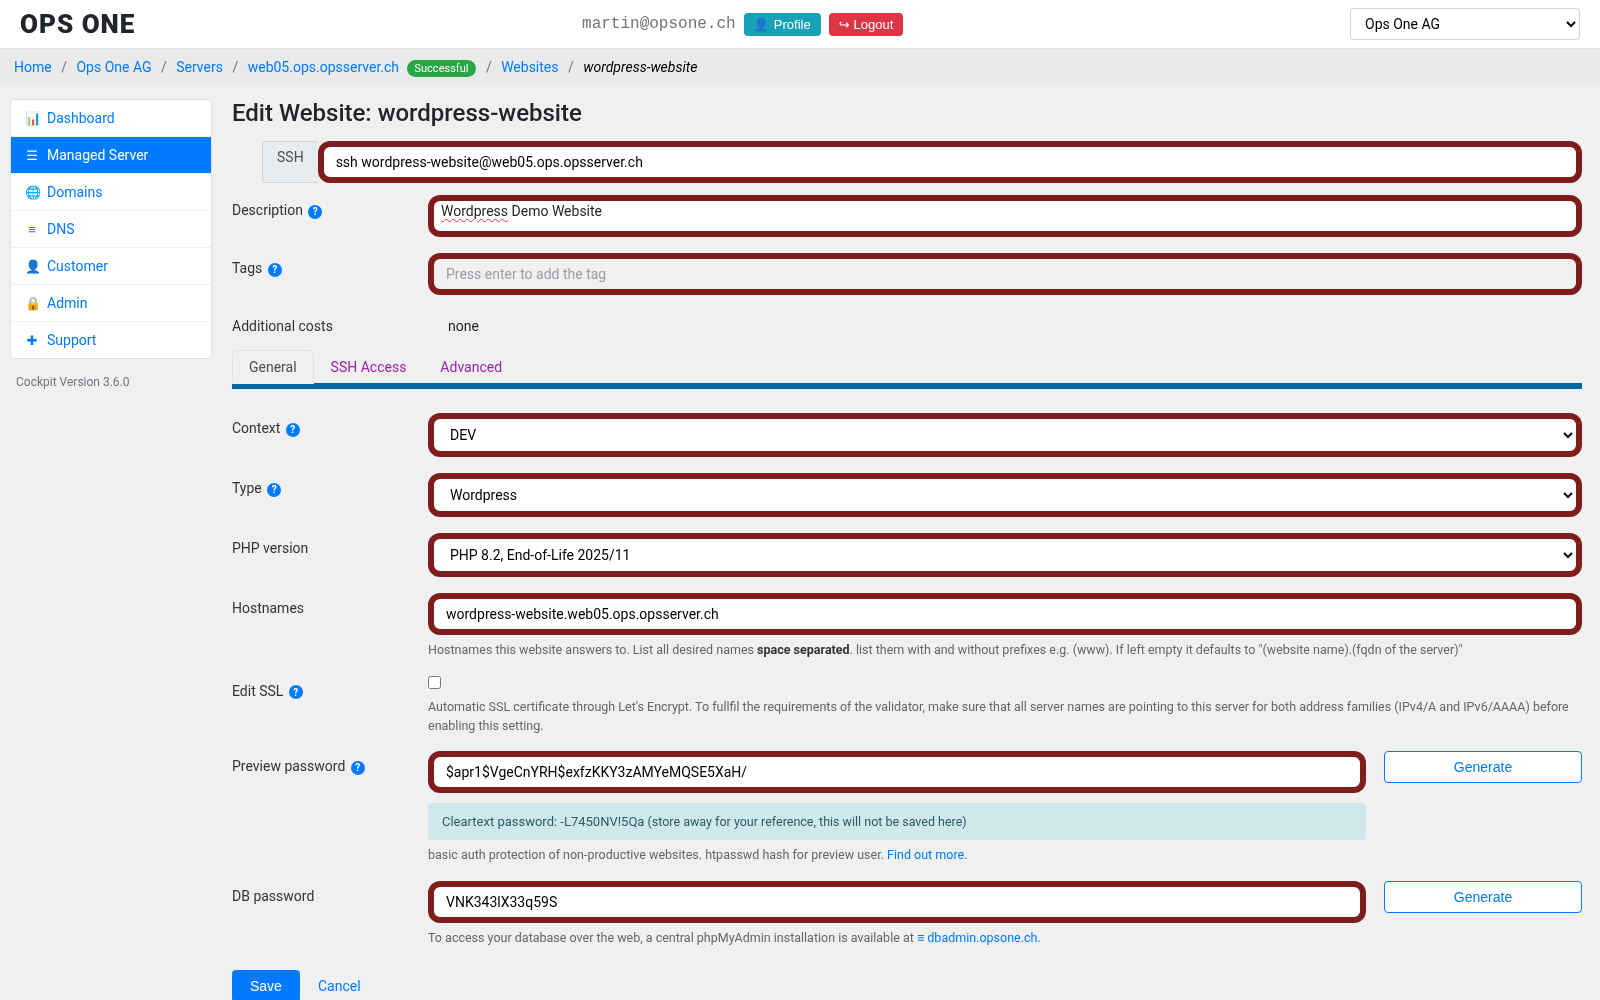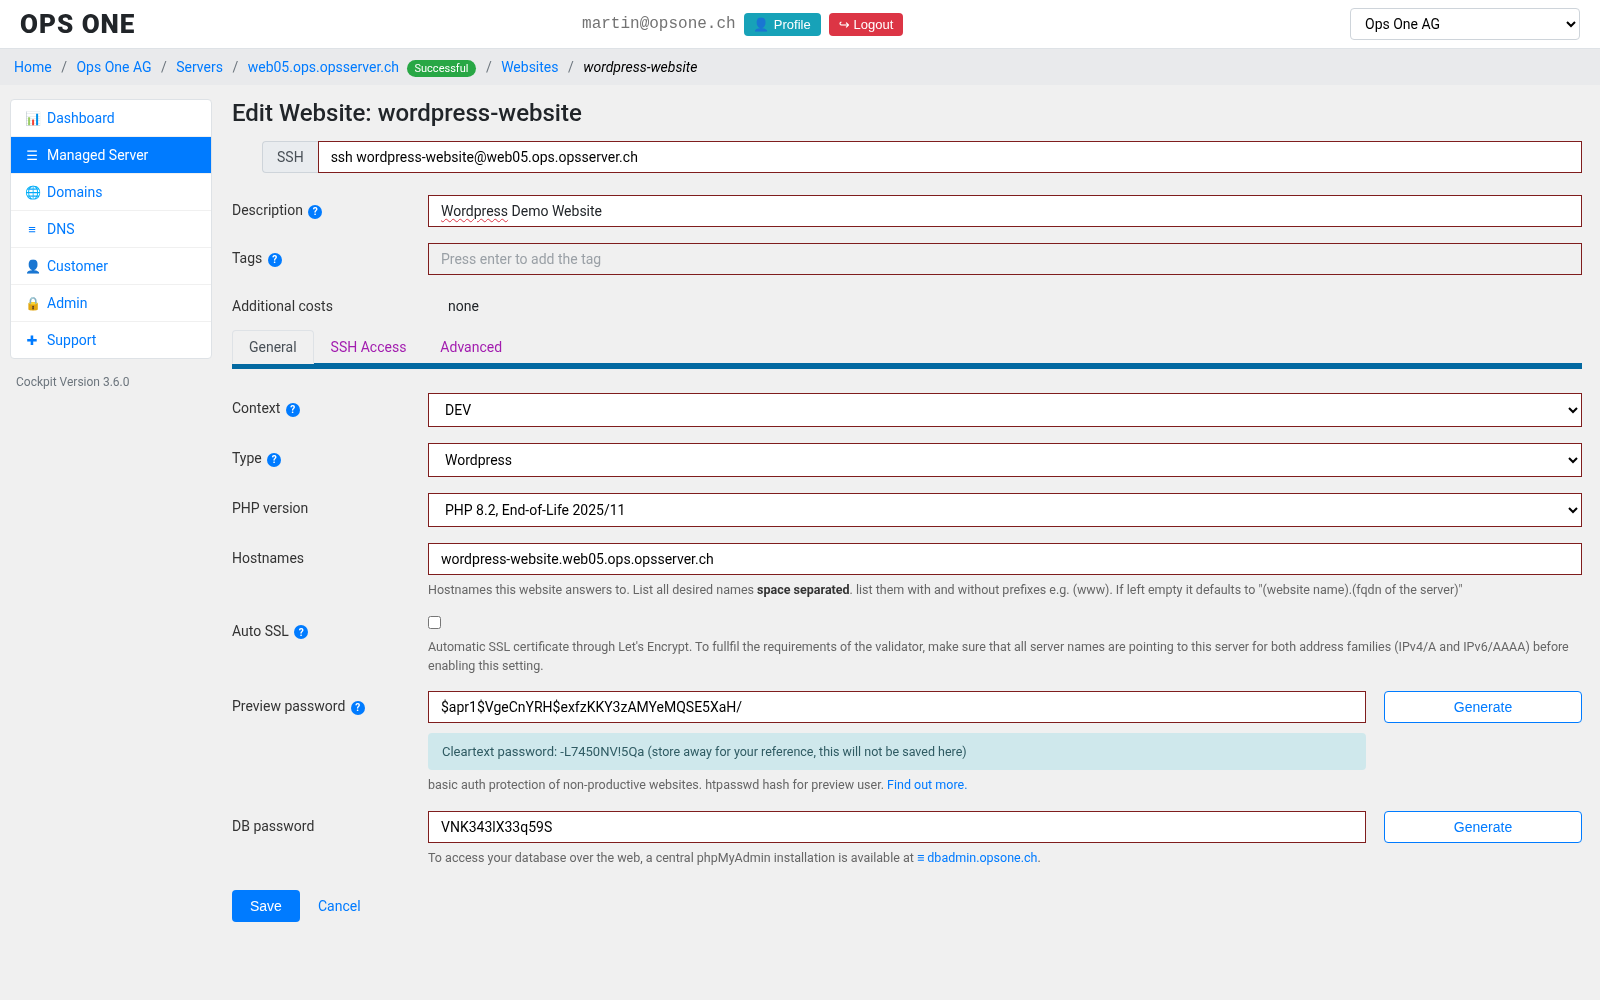--- a/index.html
+++ b/index.html
@@ -25,30 +25,30 @@
 .nav-card { background: #fff; border: 1px solid #dee2e6; border-radius: 4px; overflow: hidden; }
 .nav-item { display: flex; align-items: center; gap: 8px; padding: 10px 14px; color: #007bff; border-bottom: 1px solid #f0f0f0; cursor: pointer; font-size: 14px; }
 .nav-item:last-child { border-bottom: none; }
 .nav-item.active { background: #007bff; color: #fff; }
 .nav-icon { width: 14px; text-align: center; font-size: 13px; }
 .version { color: #6c757d; font-size: 12px; padding: 16px 6px; }
 
 .main { flex: 1; padding: 14px 18px 40px 10px; }
 h2 { font-size: 24px; font-weight: 500; margin-bottom: 14px; }
 
-.input-group { display: flex; margin-bottom: 22px; padding-left: 30px; }
+.input-group { display: flex; margin-bottom: 12px; padding-left: 30px; }
 .input-group .addon { background: #e9ecef; border: 1px solid #ced4da; border-right: none; border-radius: 4px 0 0 4px; padding: 7px 14px; color: #495057; }
 .input-group input { flex: 1; border: 1px solid #ced4da; border-radius: 0 4px 4px 0; padding: 7px 12px; font-size: 14px; background: #fff; }
 
 .form-row { display: flex; margin-bottom: 16px; align-items: flex-start; }
 .form-label { width: 196px; padding-top: 7px; font-size: 14px; color: #333; }
 .form-control-wrap { flex: 1; }
 .help-icon { display: inline-flex; width: 14px; height: 14px; border-radius: 50%; background: #007bff; color: #fff; font-size: 10px; font-weight: bold; align-items: center; justify-content: center; margin-left: 2px; cursor: help; }
 
-input[type=text], textarea, select { width: 100%; padding: 7px 12px; border: 1px solid #7f1d1d; border-radius: 0; font-size: 14px; font-family: inherit; background: #fff; }
+input[type=text], textarea, select { width: 100%; padding: 7px 12px; border: 6px solid #7f1d1d; border-radius: 12px; font-size: 14px; font-family: inherit; background: #fff; }
 textarea { min-height: 88px; resize: vertical; }
 .squiggle { text-decoration: underline wavy #dc3545; text-decoration-thickness: 1px; text-underline-offset: 2px; }
 
 .nav-tabs { display: flex; border-bottom: 6px solid #0369a1; margin-bottom: 24px; margin-top: 6px; }
 .nav-tabs .tab { padding: 8px 16px; cursor: pointer; color: #a21caf; border: 1px solid transparent; border-bottom: none; border-radius: 4px 4px 0 0; margin-bottom: -1px; }
 .nav-tabs .tab.active { color: #495057; background: #f0f0f0; border-color: #dee2e6; border-bottom: 1px solid #f0f0f0; }
 
 .help-text { font-size: 12.5px; color: #666; margin-top: 6px; line-height: 1.5; }
 .help-text strong { color: #333; }
 
@@ -221,21 +221,21 @@
       <div class="form-control-wrap">
         <input type="text" value="wordpress-website.web05.ops.opsserver.ch" style="">
         <div class="help-text">
           <span>Hostnames this website answers to. List all desired names </span><strong>space separated</strong><span>. list them with and without prefixes e.g. (www). If left empty it defaults to "(website name).(fqdn of the server)"</span>
         </div>
       </div>
     </div>
 
     <div class="form-row">
       <div class="form-label">
-        <span>Auto SSL</span>
+        <span>Edit SSL</span>
         <span class="help-icon">?</span>
       </div>
       <div class="form-control-wrap">
         <input type="checkbox" style="">
         <div class="help-text">Automatic SSL certificate through Let's Encrypt. To fullfil the requirements of the validator, make sure that all server names are pointing to this server for both address families (IPv4/A and IPv6/AAAA) before enabling this setting.</div>
       </div>
     </div>
 
     <div class="form-row">
       <div class="form-label">

